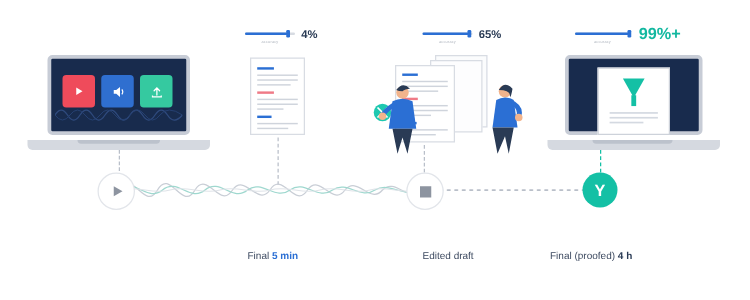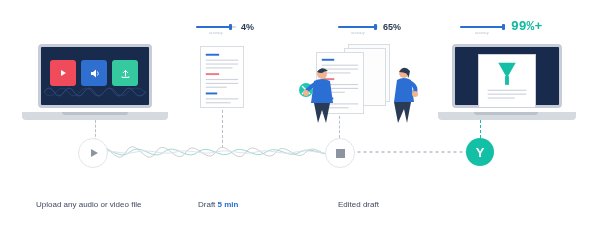--- a/index.html
+++ b/index.html
@@ -104,21 +104,20 @@
   .pct {
     position: absolute;
     font-size: 9px;
     font-weight: bold;
     color: #2a3b55;
     white-space: nowrap;
   }
   .pct.big {
     font-size: 13px;
     color: #13b8a0;
-    font-family: Liberation Mono, monospace;
   }
 
   
   .timeline-dash {
     position: absolute;
     border-left: 1px dashed #b9bfc9;
     width: 0;
   }
   .timeline-wave { left: 96px; top: 130px; width: 240px; height: 44px; }
   .dot-line { left: 352px; top: 150px; width: 118px; height: 4px; }
@@ -217,23 +216,20 @@
     <div class="icon-box green">
       <svg width="13" height="13" viewBox="0 0 13 13">
         <path d="M6.5 9 L6.5 3.5 M4.3 5.6 L6.5 3.4 L8.7 5.6" fill="none" stroke="#ffffff" stroke-width="1" stroke-linecap="round"></path>
         <path d="M3 9.4 L3 10.4 L10 10.4 L10 9.4" fill="none" stroke="#ffffff" stroke-width="1"></path>
       </svg>
     </div>
   </div>
   <div class="abs laptop1-base"></div>
   <div class="abs laptop1-base-lip"></div>
   <div class="abs timeline-dash" style="left:95px; top:120px; height:26px;"></div>
-  <div class="caption" style="left:36px; top:200px;">
-    <span>Upload any audio or video file</span>
-  </div>
 
   <div class="mini-bar-wrap" style="left:196px; top:26px; width:40px;">
     <div class="mini-bar-track"></div>
     <div class="mini-bar-fill" style="width:34px;"></div>
     <div class="mini-bar-knob" style="left:33px;"></div>
     <div class="mini-bar-sub">accuracy</div>
   </div>
   <div class="pct" style="left:241px; top:22px;">4%</div>
 
   <div class="abs doc" style="left:200px; top:46px; width:44px; height:62px;">
@@ -246,21 +242,21 @@
       <rect x="5" y="33" width="34" height="1.2" fill="#cfd4dc"></rect>
       <rect x="5" y="37" width="34" height="1.2" fill="#cfd4dc"></rect>
       <rect x="5" y="41" width="22" height="1.2" fill="#cfd4dc"></rect>
       <rect x="5" y="47" width="12" height="2" fill="#2b6fd4"></rect>
       <rect x="5" y="53" width="34" height="1.2" fill="#cfd4dc"></rect>
       <rect x="5" y="57" width="26" height="1.2" fill="#cfd4dc"></rect>
     </svg>
   </div>
   <div class="abs timeline-dash" style="left:222px; top:110px; height:38px;"></div>
   <div class="caption" style="left:198px; top:200px;">
-    <span>Draft</span>
+    <span>Final</span>
     <span class="hl">5 min</span>
   </div>
 
   <div class="mini-bar-wrap" style="left:338px; top:26px; width:40px;">
     <div class="mini-bar-track"></div>
     <div class="mini-bar-fill" style="width:37px;"></div>
     <div class="mini-bar-knob" style="left:36px;"></div>
     <div class="mini-bar-sub">accuracy</div>
   </div>
   <div class="pct" style="left:383px; top:22px;">65%</div>
@@ -322,20 +318,24 @@
       <polygon points="20,8 38,8 29,24" fill="#14c0a5"></polygon>
       <rect x="27" y="22" width="4" height="9" fill="#14c0a5"></rect>
       <rect x="9" y="36" width="40" height="1.4" fill="#d4d9e1"></rect>
       <rect x="9" y="40" width="40" height="1.4" fill="#d4d9e1"></rect>
       <rect x="9" y="44" width="28" height="1.4" fill="#d4d9e1"></rect>
     </svg>
   </div>
   <div class="abs laptop4-base"></div>
   <div class="abs laptop4-base-lip"></div>
   <div class="abs timeline-dash" style="left:480px; top:120px; height:18px; border-color:#14c0a5;"></div>
+  <div class="caption" style="left:440px; top:200px;">
+    <span>Final (proofed)</span>
+    <span class="hl" style="color:#2a3b55;">4 h</span>
+  </div>
 
   <svg class="abs timeline-wave" viewBox="0 0 240 44" preserveAspectRatio="none">
     <path d="M0 22 C10 4 20 40 30 22 C40 4 50 40 60 22 C70 6 80 38 90 22 C100 8 110 36 120 22 C130 6 140 38 150 22 C160 8 170 36 180 22 C190 10 200 34 210 22 C220 12 230 32 240 22" fill="none" stroke="#c9ced6" stroke-width="1"></path>
     <path d="M0 22 C12 12 22 32 34 22 C46 12 56 32 68 22 C80 12 90 32 102 22 C114 13 124 31 136 22 C148 13 158 31 170 22 C182 14 192 30 204 22 C216 15 228 29 240 22" fill="none" stroke="#9fd8cf" stroke-width="1"></path>
     <path d="M0 22 C14 18 26 26 40 22 C54 18 66 26 80 22 C94 18 106 26 120 22 C134 18 146 26 160 22 C174 18 186 26 200 22 C214 18 226 26 240 22" fill="none" stroke="#dfe3e8" stroke-width="1"></path>
   </svg>
 
   <svg class="abs dot-line" viewBox="0 0 118 4">
     <line x1="0" y1="2" x2="118" y2="2" stroke="#b9bfc9" stroke-width="1.4" stroke-dasharray="2 4" stroke-linecap="round"></line>
   </svg>

